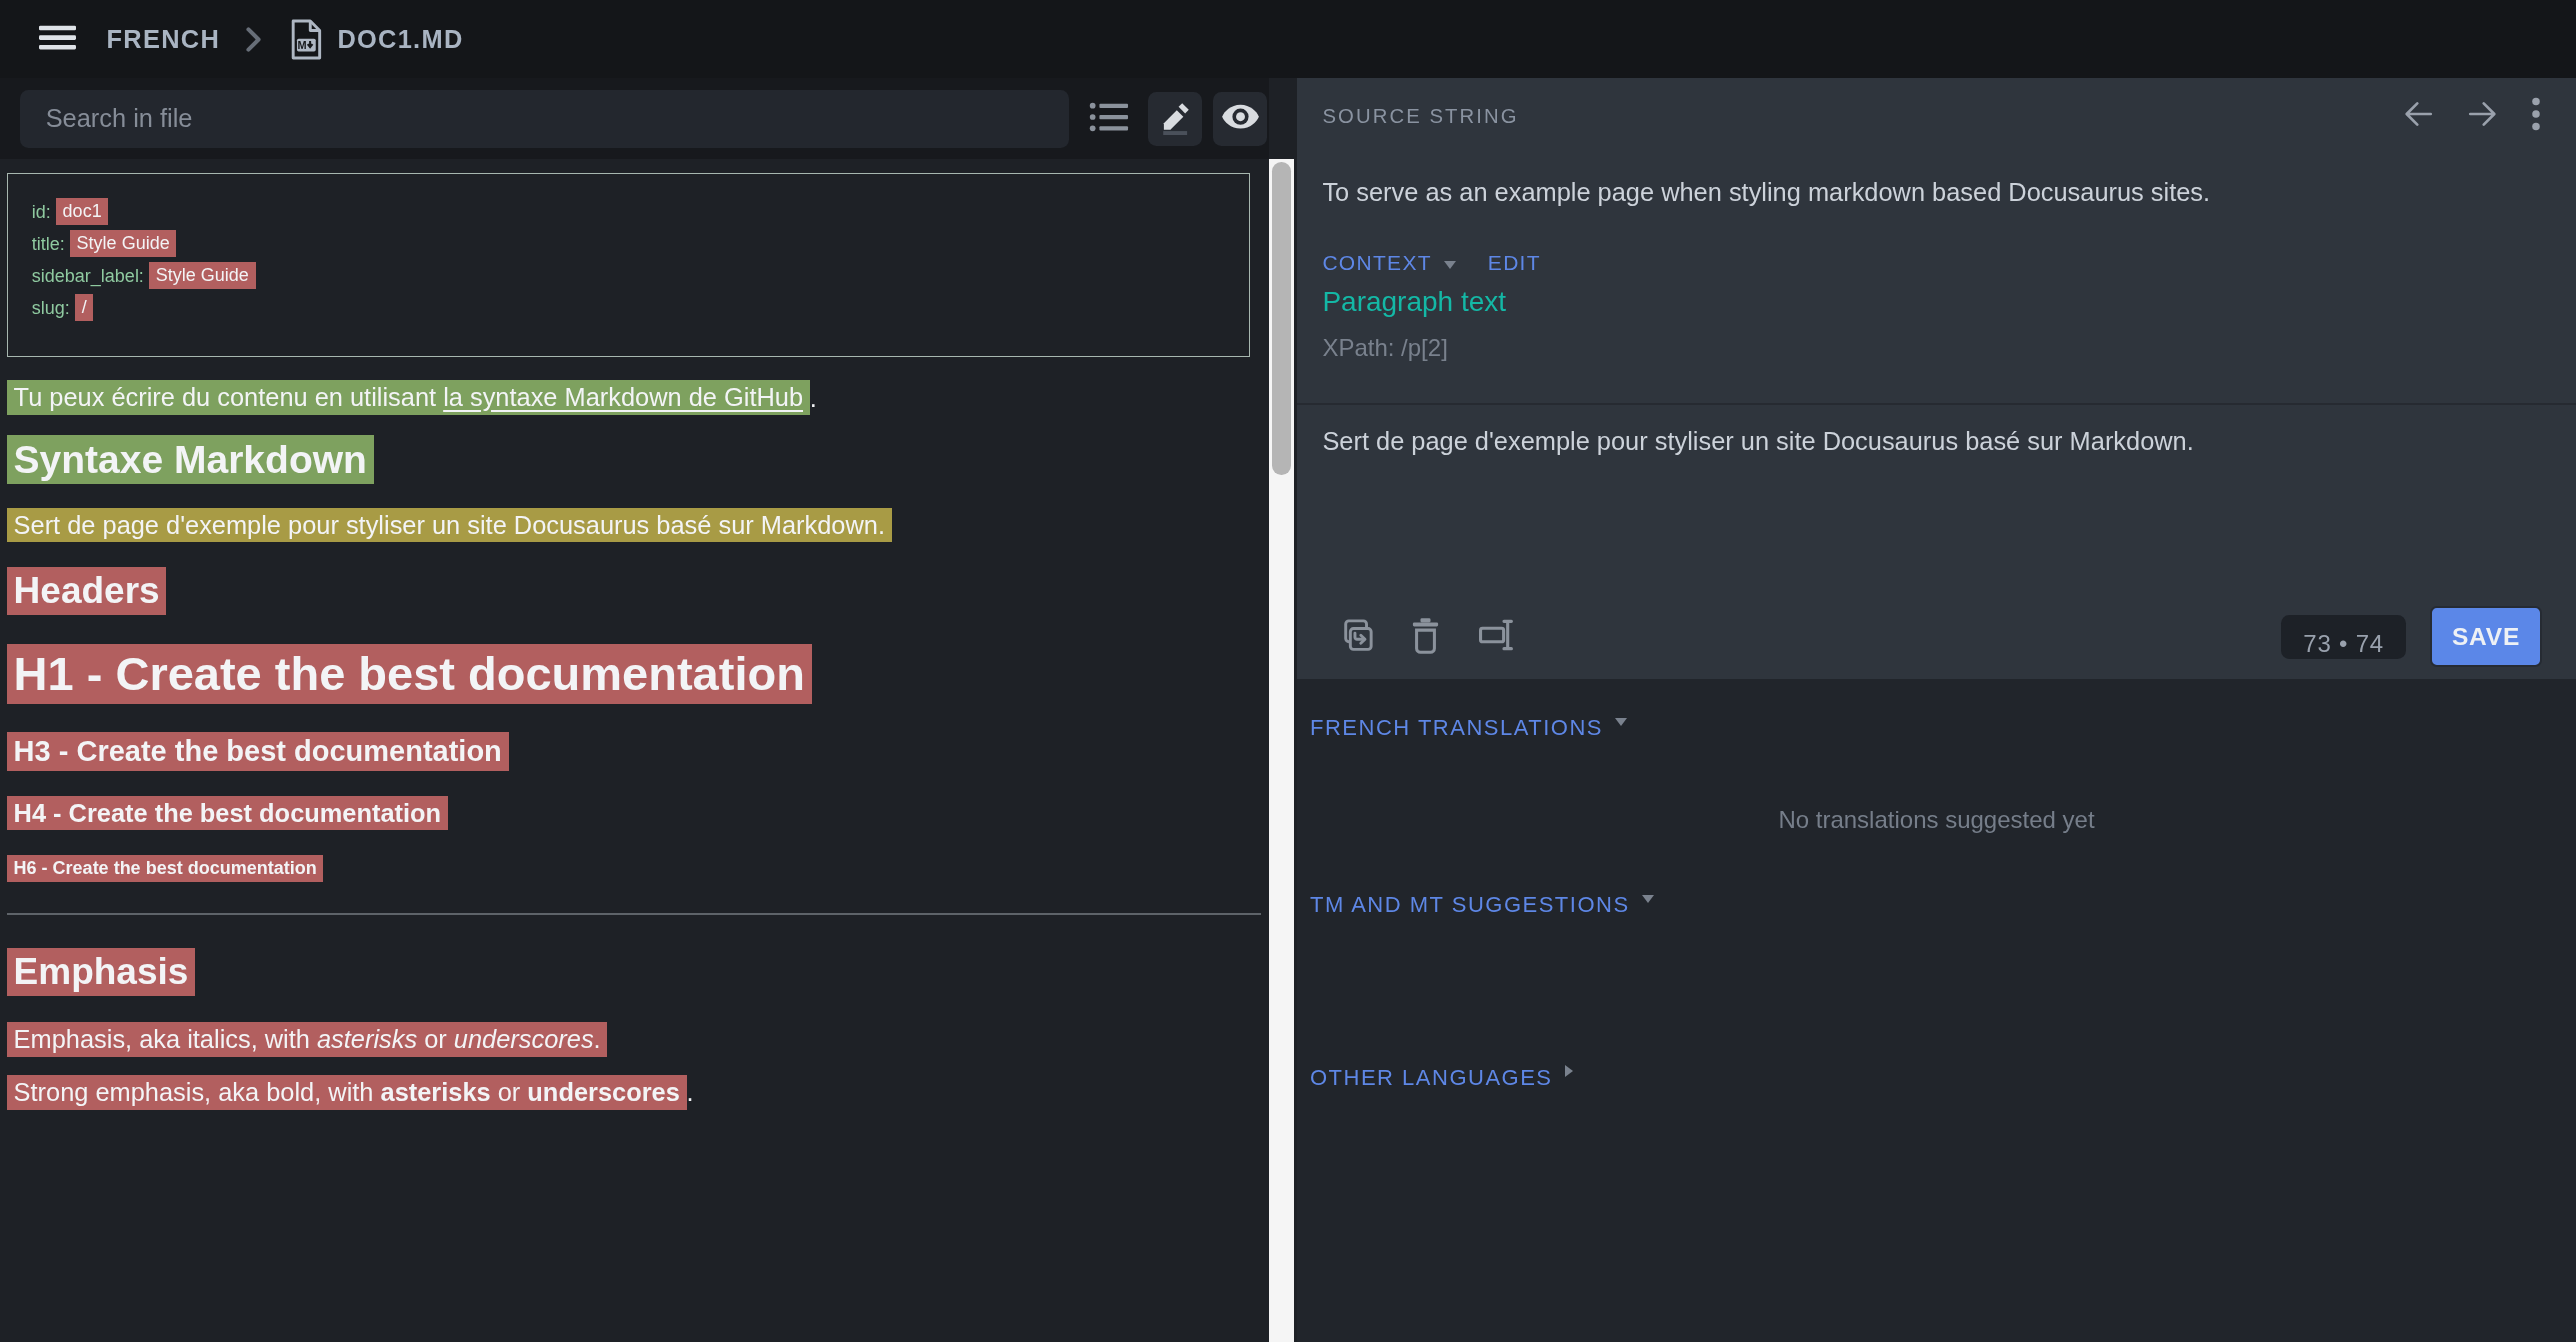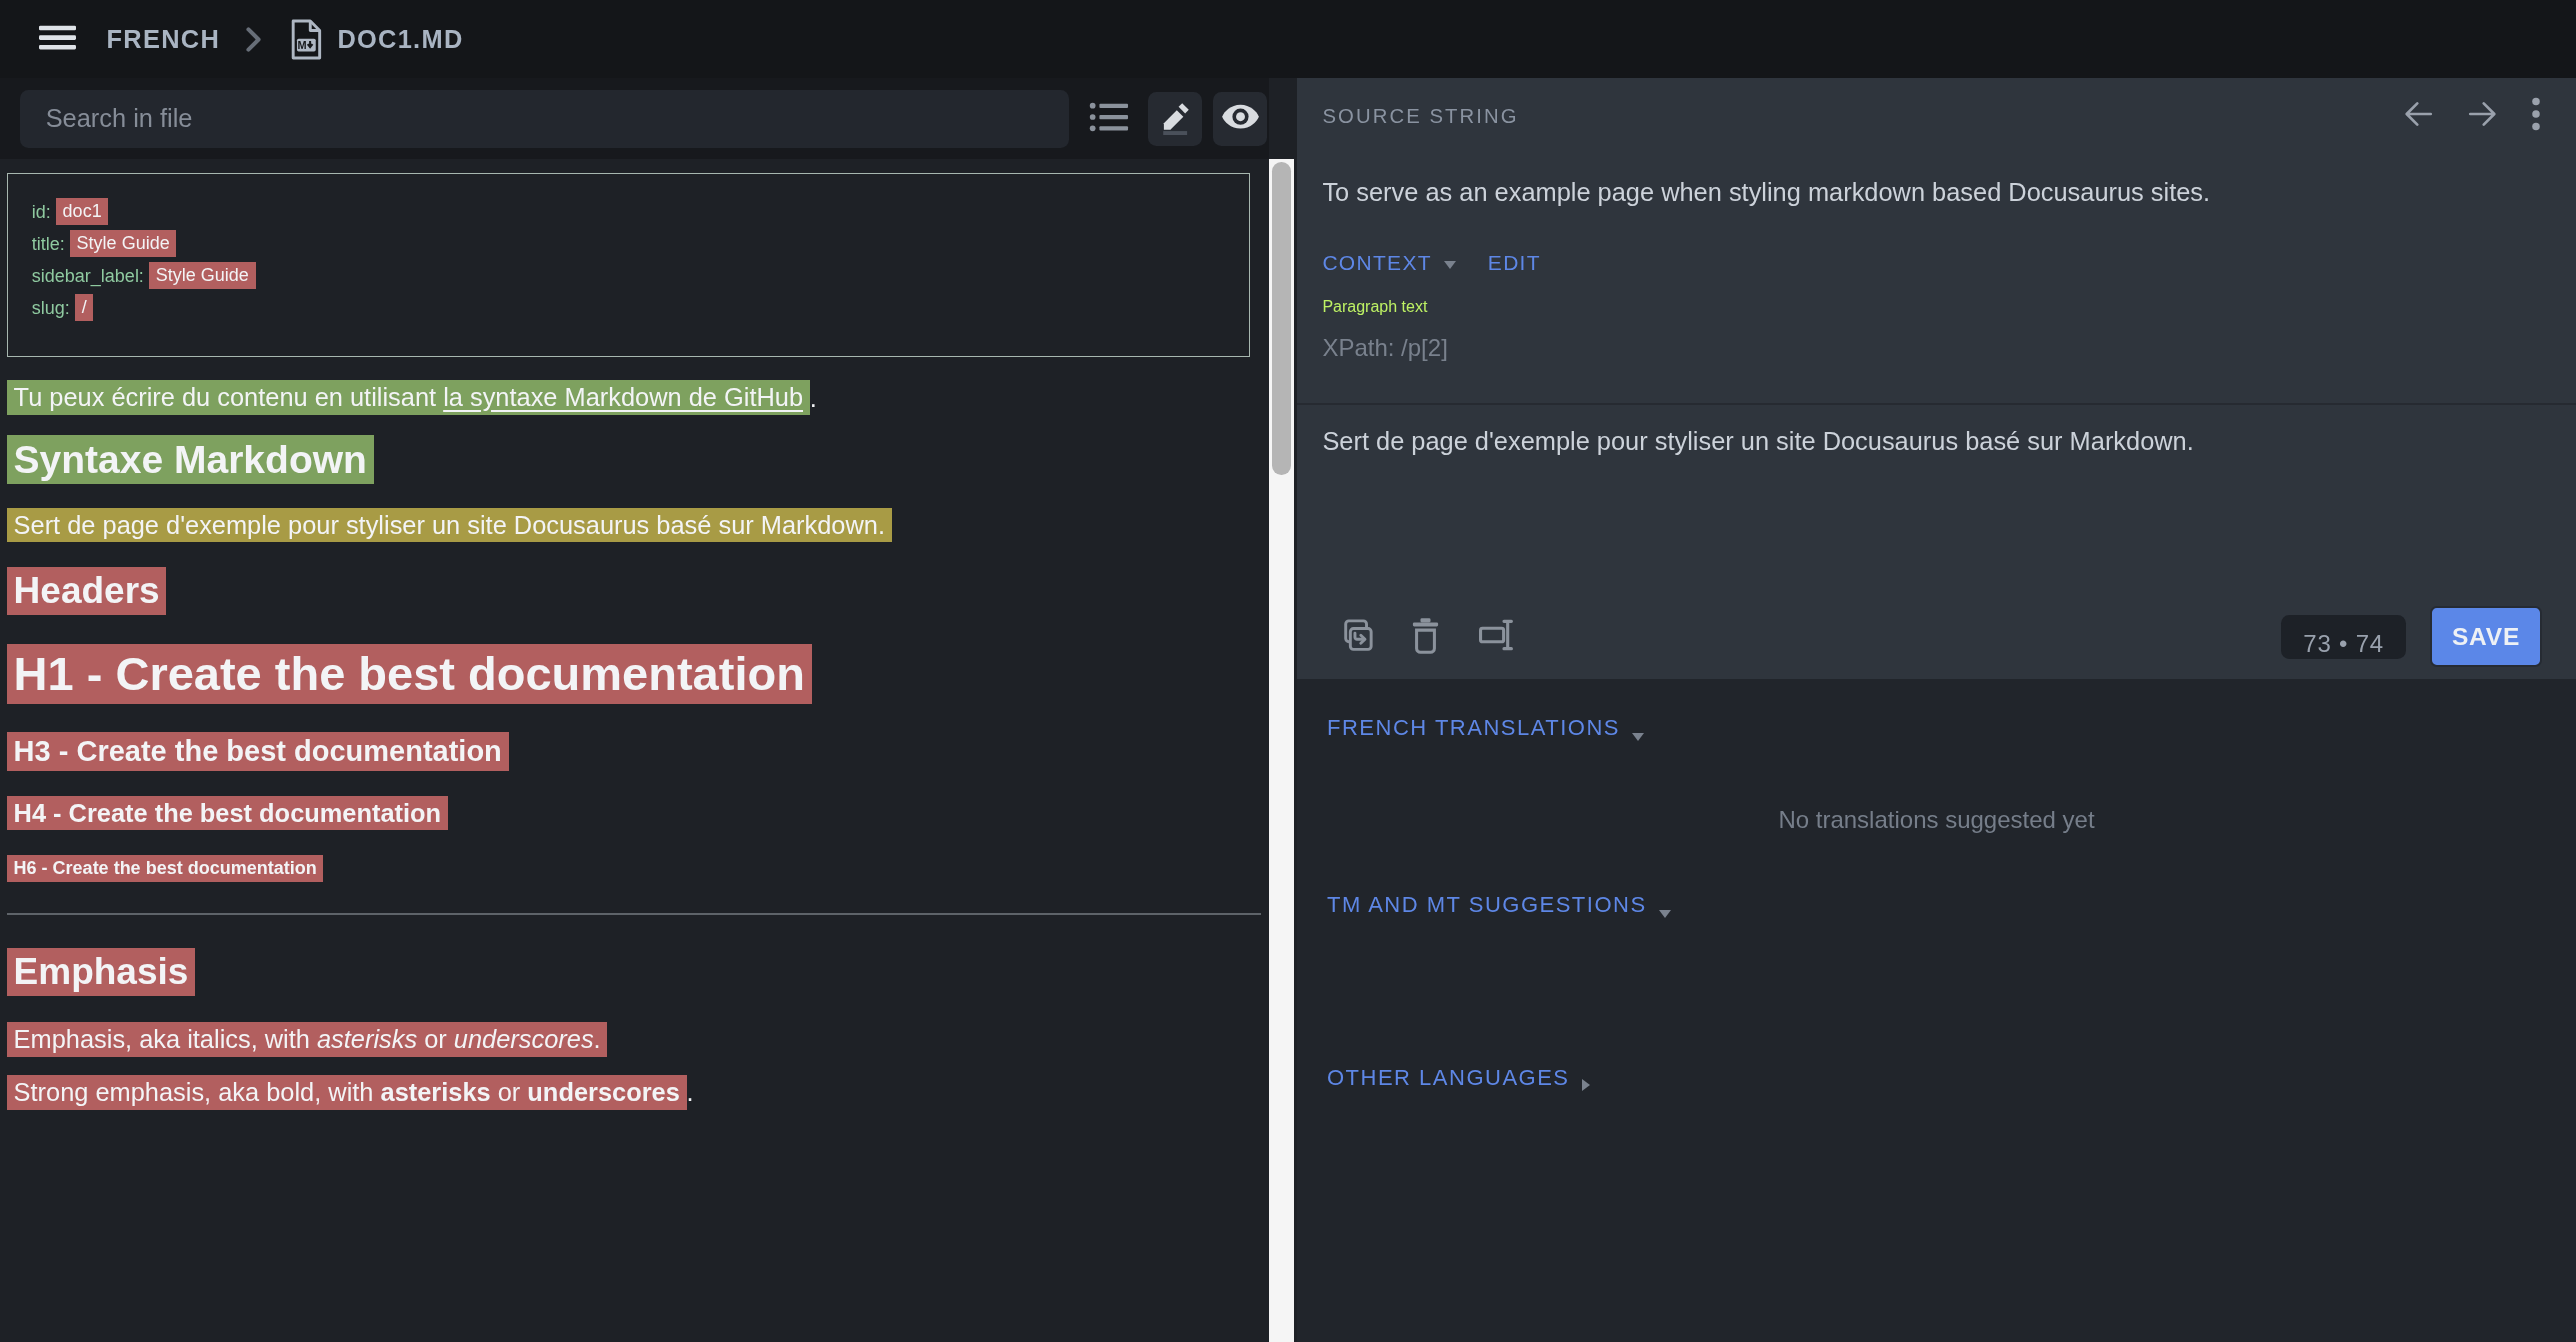--- a/index.html
+++ b/index.html
@@ -131,21 +131,21 @@
   .tri-down {
     width:0; height:0; margin-left:12px; margin-top:3.4px;
     border-left:6.8px solid transparent; border-right:6.8px solid transparent;
     border-top:8.5px solid #7a828e;
   }
   .tri-right {
     width:0; height:0; margin-left:12px;
     border-top:6.8px solid transparent; border-bottom:6.8px solid transparent;
     border-left:8.5px solid #7a828e;
   }
-  .ctx-type  { position:absolute; top:220px; left:25.4px; font-size:16px; color:#bef264; }
+  .ctx-type  { position:absolute; top:208px; left:25.4px; font-size:28px; color:#14b8a6; }
   .ctx-xpath { position:absolute; top:256px; left:25.4px; font-size:24px; color:#79818d; }
   .divider { position:absolute; top:325px; left:0; width:100%; height:1.7px; background:#262a31; }
   .translation {
     position:absolute; top:349px; left:25.4px; right:37px; height:169px;
     font-size:25.4px; color:#ccd2da;
   }
   .card-toolbar {
     position:absolute; left:25.4px; right:34px; bottom:10.2px; height:64px;
     display:flex; align-items:center;
   }
@@ -157,23 +157,23 @@
     color:#99a1ad; font-size:24px; line-height:44px; letter-spacing:0.8px;
   }
   .save-btn {
     width:112px; height:61px;
     background:var(--save-blue,#5b87e8); border:2.5px solid #262b33; border-radius:6.8px;
     color:#eef1f5; font-size:24.5px; font-weight:bold; letter-spacing:0.8px;
   }
 
   .suggestions { position:absolute; top:601px; left:0; right:0; bottom:0; }
   .sec-head {
-    position:absolute; left:30px;
+    position:absolute; left:13px;
     font-size:22px; letter-spacing:1.5px; color:var(--accent-blue,#5e87e6);
-    display:flex; align-items:flex-end;
+    display:flex; align-items:flex-start;
   }
   .sec-head.s1 { top:36px; }
   .sec-head.s2 { top:213px; }
   .sec-head.s3 { top:386px; }
   .sec-empty {
     position:absolute; left:0; right:0; text-align:center;
     font-size:24px; color:#767e8a;
   }
   .sec-empty.e1 { top:127px; }
   .sec-empty.e2 { top:298px; }

